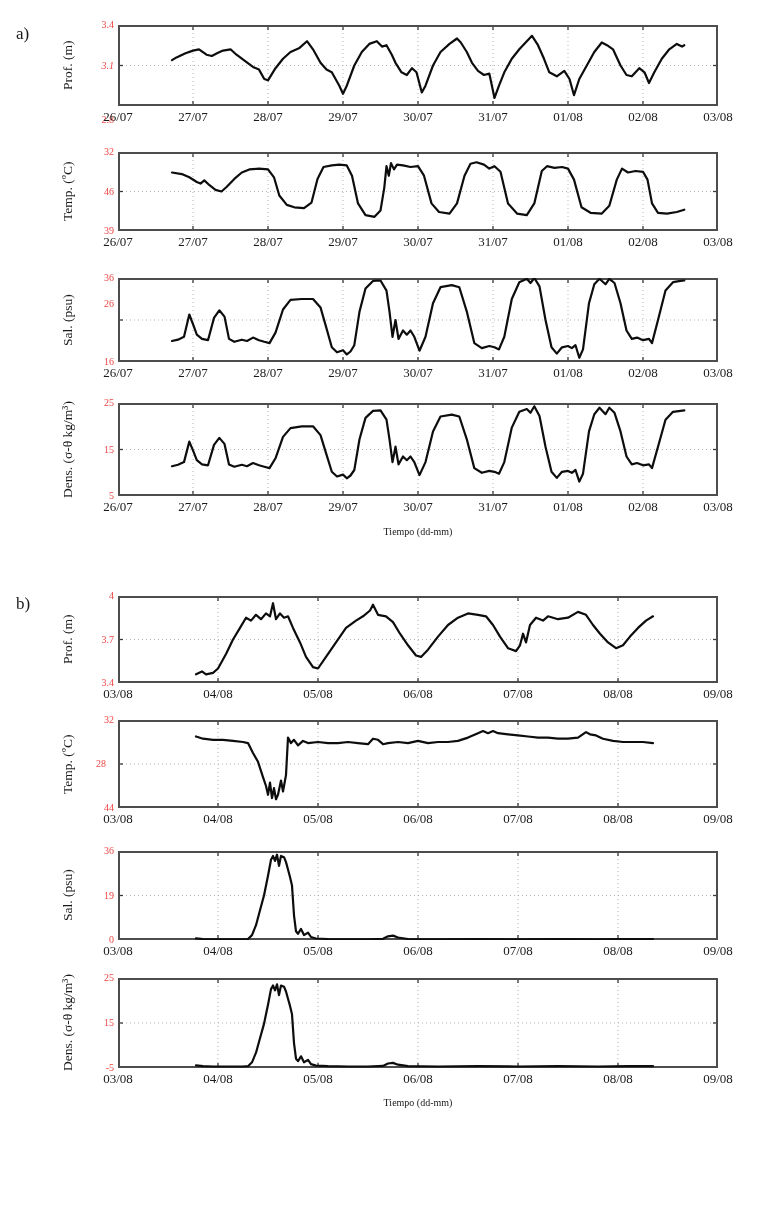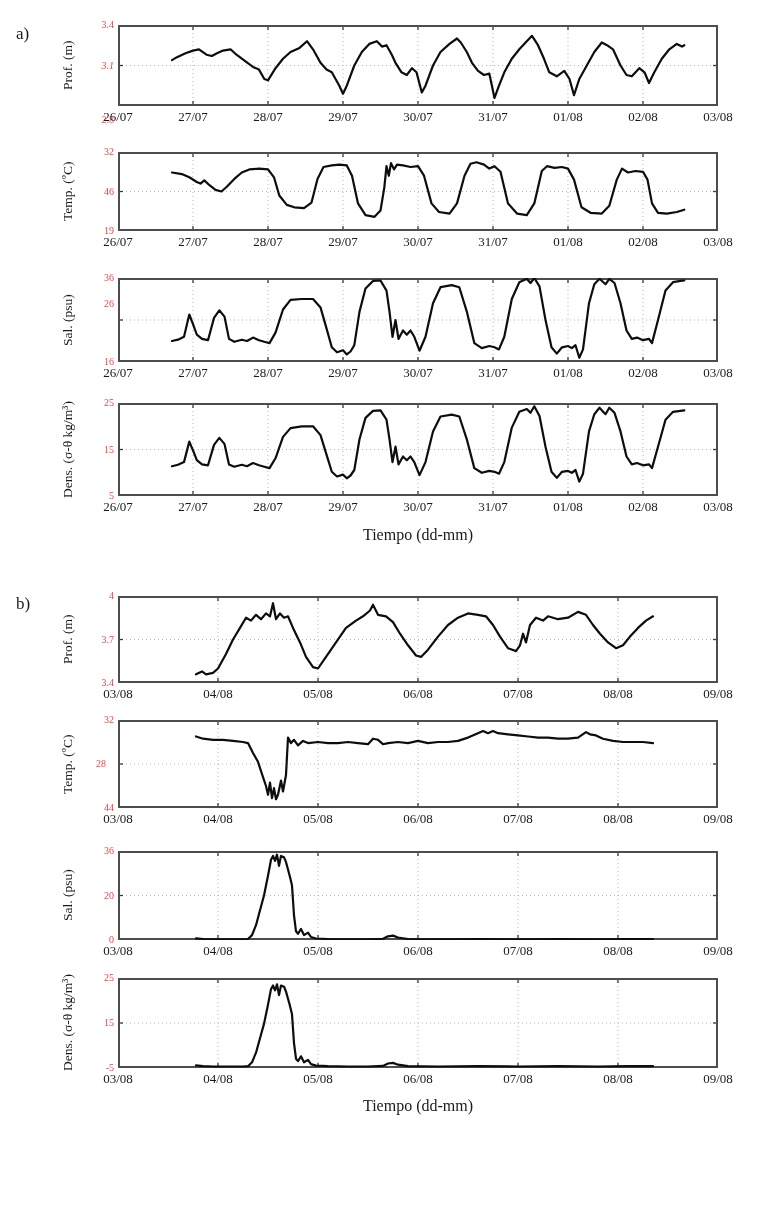--- a/index.html
+++ b/index.html
@@ -14,21 +14,21 @@
     writing-mode:vertical-rl;transform:rotate(180deg);
     font-size:13.5px;white-space:nowrap;color:#1a1a1a;width:20px;
   }
   .ytick{
     position:absolute;width:40px;text-align:right;font-size:10px;line-height:16px;color:#ef4444;
   }
   .xtick{
     position:absolute;width:64px;text-align:center;font-size:13px;line-height:16px;color:#1a1a1a;
   }
   .xaxis-title{
-    position:absolute;left:118px;width:600px;text-align:center;font-size:16px;color:#1a1a1a;
+    position:absolute;left:118px;width:600px;text-align:center;font-size:10px;color:#1a1a1a;
   }
   .caption{
     position:absolute;left:0;width:762px;text-align:center;
     font-size:14px;line-height:26px;color:#1a1a1a;
   }
 </style>
 </head>
 <body>
 
 <div id="figure-root">
@@ -83,21 +83,21 @@
       <line x1="0" y1="40.5" x2="5" y2="40.5" stroke="#3a3a3a" stroke-width="1.3"></line>
       <line x1="595" y1="40.5" x2="600" y2="40.5" stroke="#3a3a3a" stroke-width="1.3"></line>
       <line x1="0" y1="81" x2="5" y2="81" stroke="#3a3a3a" stroke-width="1.3"></line>
       <line x1="595" y1="81" x2="600" y2="81" stroke="#3a3a3a" stroke-width="1.3"></line>
       <rect x="1" y="1" width="598" height="79" fill="none" stroke="#4d4d4d" stroke-width="2"></rect>
       <polyline points="54.0,35.1 58.5,32.4 67.5,28.3 75.0,25.6 81.0,24.3 88.5,29.7 93.8,31.0 99.0,28.3 105.0,25.6 112.5,24.3 118.5,29.7 127.5,36.4 135.0,41.9 141.0,44.6 146.3,54.0 150.0,55.3 157.5,43.2 165.0,33.8 172.5,27.0 181.5,22.9 189.0,16.2 195.0,24.3 202.5,37.8 208.5,44.6 213.8,47.3 221.3,60.7 225.0,68.8 228.8,60.7 236.3,40.5 243.8,27.0 251.3,18.9 258.8,16.2 264.0,21.6 268.5,20.2 273.8,29.7 277.5,37.8 283.5,47.3 288.8,50.0 294.0,43.2 298.5,47.3 303.8,67.5 307.5,60.7 315.0,40.5 322.5,27.0 331.5,18.9 339.0,13.5 342.8,17.5 348.8,27.0 354.0,37.8 360.0,45.9 366.0,50.0 371.3,48.6 376.5,72.9 381.0,60.7 386.3,47.3 393.8,33.8 401.3,24.3 408.8,16.2 414.0,10.8 420.0,20.2 426.0,33.8 431.3,47.3 438.8,51.3 446.3,45.9 451.5,54.0 456.0,70.2 461.3,54.0 468.8,40.5 476.3,27.0 483.8,17.5 489.0,20.2 495.0,24.3 502.5,40.5 508.5,50.0 513.8,51.3 521.3,43.2 526.5,47.3 531.0,58.0 536.3,47.3 543.8,33.8 551.3,24.3 558.8,18.9 564.0,21.6 566.3,20.2" fill="none" stroke="#0d0d0d" stroke-width="2.2" stroke-linejoin="round" stroke-linecap="round"></polyline>
     </svg>
     <div class="ytitle" style="left: 58px; top: 146px; height: 91px;">Temp. (ºC)</div>
     <div class="ytick" style="left: 74px; top: 144px;">32</div>
     <div class="ytick" style="left: 74px; top: 183.5px;">46</div>
-    <div class="ytick" style="left: 74px; top: 223px;">19</div>
+    <div class="ytick" style="left: 74px; top: 223px;">39</div>
     <div class="xtick" style="left: 86px; top: 234px;">26/07</div>
     <div class="xtick" style="left: 161px; top: 234px;">27/07</div>
     <div class="xtick" style="left: 236px; top: 234px;">28/07</div>
     <div class="xtick" style="left: 311px; top: 234px;">29/07</div>
     <div class="xtick" style="left: 386px; top: 234px;">30/07</div>
     <div class="xtick" style="left: 461px; top: 234px;">31/07</div>
     <div class="xtick" style="left: 536px; top: 234px;">01/08</div>
     <div class="xtick" style="left: 611px; top: 234px;">02/08</div>
     <div class="xtick" style="left: 686px; top: 234px;">03/08</div>
     <svg width="600" height="79" viewBox="0 0 600 79" class="panel-svg" style="left: 118px; top: 152px;">
@@ -311,21 +311,21 @@
       <line x1="595" y1="0" x2="600" y2="0" stroke="#3a3a3a" stroke-width="1.3"></line>
       <line x1="0" y1="44" x2="5" y2="44" stroke="#3a3a3a" stroke-width="1.3"></line>
       <line x1="595" y1="44" x2="600" y2="44" stroke="#3a3a3a" stroke-width="1.3"></line>
       <line x1="0" y1="88" x2="5" y2="88" stroke="#3a3a3a" stroke-width="1.3"></line>
       <line x1="595" y1="88" x2="600" y2="88" stroke="#3a3a3a" stroke-width="1.3"></line>
       <rect x="1" y="1" width="598" height="86" fill="none" stroke="#4d4d4d" stroke-width="2"></rect>
       <polyline points="78.0,16.5 85.0,18.7 95.0,19.8 105.0,19.8 115.0,20.9 125.0,22.0 130.0,23.1 135.0,33.0 140.0,41.8 145.0,57.2 148.0,66.0 150.0,74.8 152.0,62.7 154.0,78.1 156.0,68.2 158.0,79.2 160.0,74.8 163.0,60.5 165.0,71.5 168.0,55.0 170.0,17.6 173.0,23.1 176.0,19.8 180.0,25.3 185.0,20.9 190.0,23.1 200.0,22.0 210.0,23.1 220.0,23.1 230.0,22.0 240.0,23.1 250.0,24.2 255.0,18.7 260.0,19.8 265.0,24.2 270.0,23.1 280.0,22.0 290.0,23.1 300.0,20.9 310.0,23.1 320.0,22.0 330.0,22.0 340.0,20.9 350.0,17.6 360.0,13.2 365.0,11.0 370.0,13.2 375.0,11.0 380.0,13.2 390.0,14.3 400.0,15.4 410.0,16.5 420.0,17.6 430.0,17.6 440.0,18.7 450.0,18.7 460.0,17.6 468.0,12.1 472.0,14.3 478.0,15.4 485.0,18.7 495.0,20.9 505.0,22.0 515.0,22.0 525.0,22.0 535.0,23.1" fill="none" stroke="#0d0d0d" stroke-width="2.2" stroke-linejoin="round" stroke-linecap="round"></polyline>
     </svg>
     <div class="ytitle" style="left: 58px; top: 845px; height: 101px;">Sal. (psu)</div>
     <div class="ytick" style="left: 74px; top: 843px;">36</div>
-    <div class="ytick" style="left: 74px; top: 887.5px;">20</div>
+    <div class="ytick" style="left: 74px; top: 887.5px;">19</div>
     <div class="ytick" style="left: 74px; top: 932px;">0</div>
     <div class="xtick" style="left: 86px; top: 943px;">03/08</div>
     <div class="xtick" style="left: 186px; top: 943px;">04/08</div>
     <div class="xtick" style="left: 286px; top: 943px;">05/08</div>
     <div class="xtick" style="left: 386px; top: 943px;">06/08</div>
     <div class="xtick" style="left: 486px; top: 943px;">07/08</div>
     <div class="xtick" style="left: 586px; top: 943px;">08/08</div>
     <div class="xtick" style="left: 686px; top: 943px;">09/08</div>
     <svg width="600" height="89" viewBox="0 0 600 89" class="panel-svg" style="left: 118px; top: 851px;">
       <line x1="100" y1="0" x2="100" y2="89" stroke="#b5b5b5" stroke-width="1" stroke-dasharray="1 3"></line>

